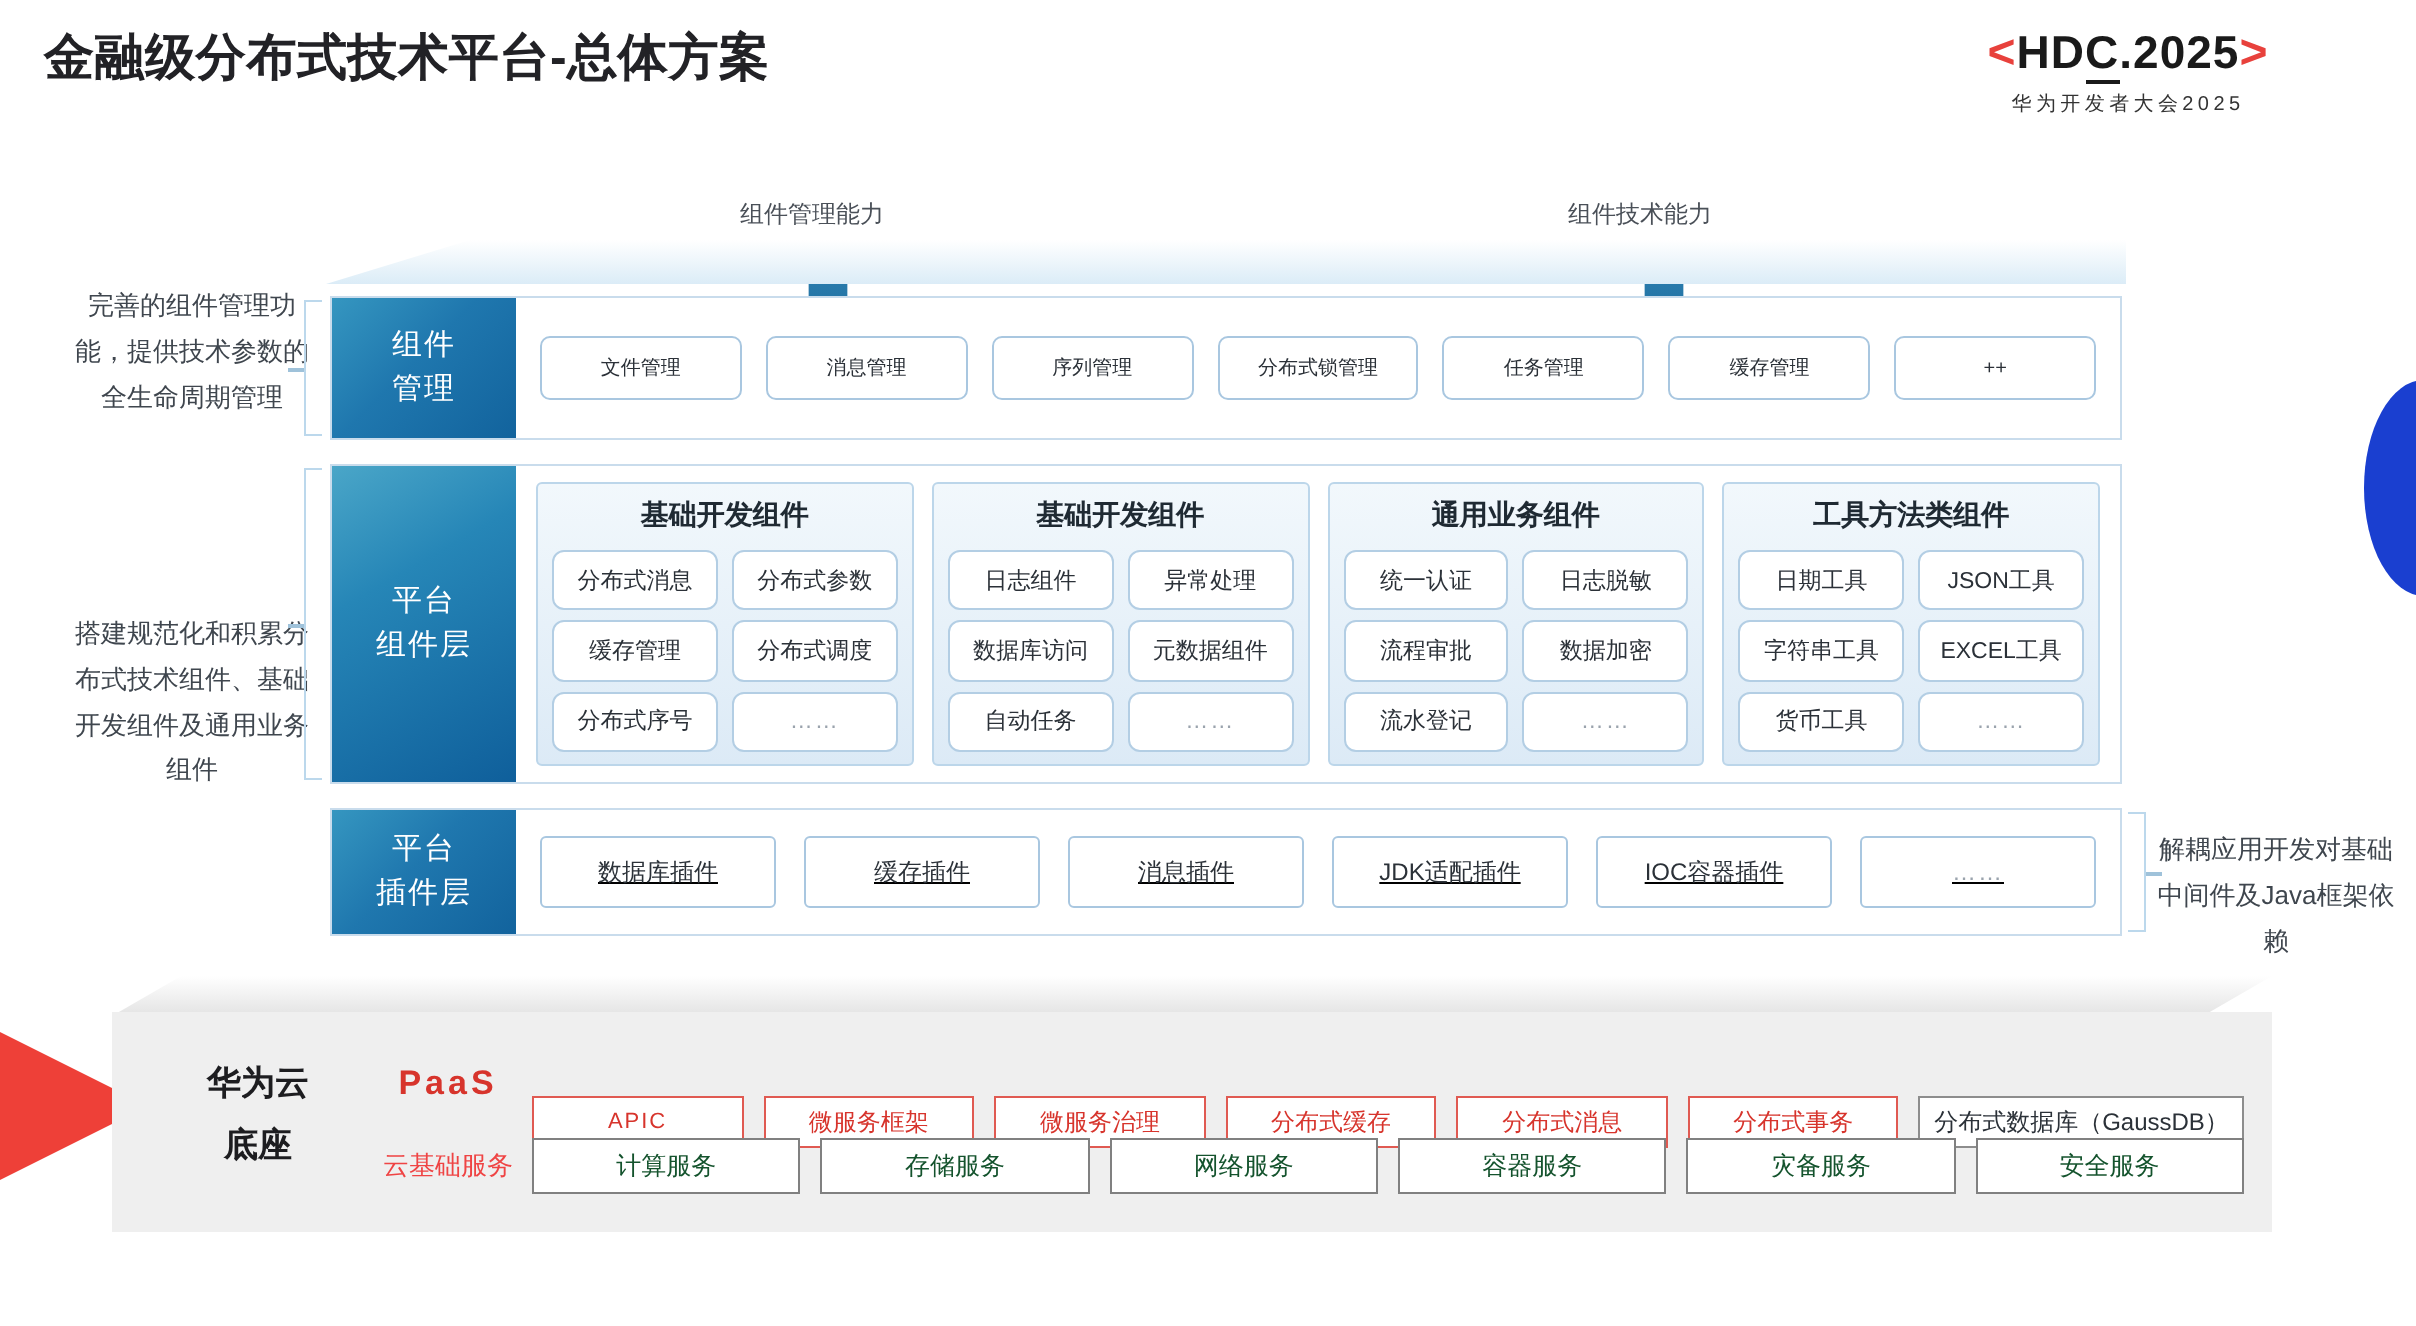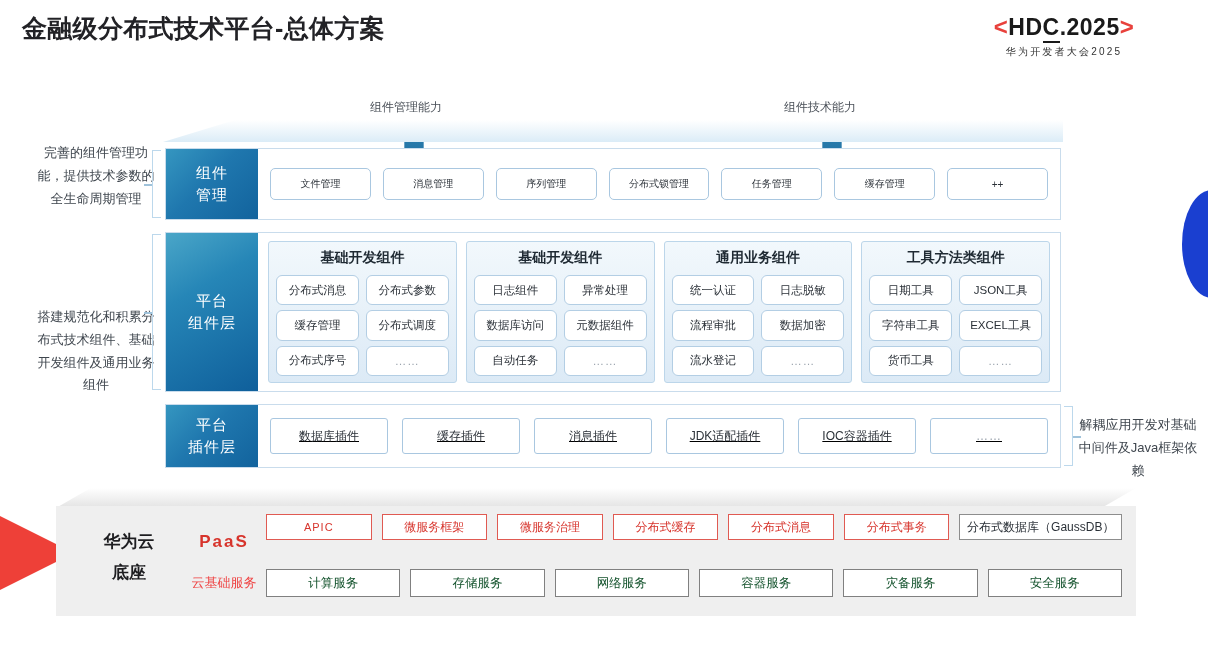--- a/index.html
+++ b/index.html
@@ -155,21 +155,21 @@
     text-align: center; font-size: 17px; font-weight: bold; color: #1d1d20;
     line-height: 1.85;
   }
   .base-rowlabel {
     position: absolute; width: 104px; text-align: center; white-space: nowrap;
   }
   .paas-label { left: 172px; top: 532px; font-size: 17px; font-weight: bold; color: #d7342c; letter-spacing: 2px; }
   .cloud-label { left: 172px; top: 574px; font-size: 13px; color: #ef4444; }
 
   .base-row { position: absolute; display: flex; align-items: center; }
-  .paas-row { left: 266px; top: 514px; width: 856px; height: 26px; gap: 10px; }
+  .paas-row { left: 266px; top: 548px; width: 856px; height: 26px; gap: 10px; }
   .cloud-row { left: 266px; top: 569px; width: 856px; height: 28px; gap: 10px; }
   .paas-chip {
     flex: 1 1 0; height: 26px; border: 1.5px solid #e05a52; background: #fff;
     display: flex; align-items: center; justify-content: center;
     font-size: 12px; color: #d7342c; white-space: nowrap;
   }
   .paas-chip.apic { font-size: 11px; letter-spacing: 1px; }
   .paas-chip.neutral { border: 1.5px solid #8d8d8d; color: #2b3138; flex: 1.55 1 0; }
   .cloud-chip {
     flex: 1 1 0; height: 28px; border: 1.2px solid #808080; background: #fff;

